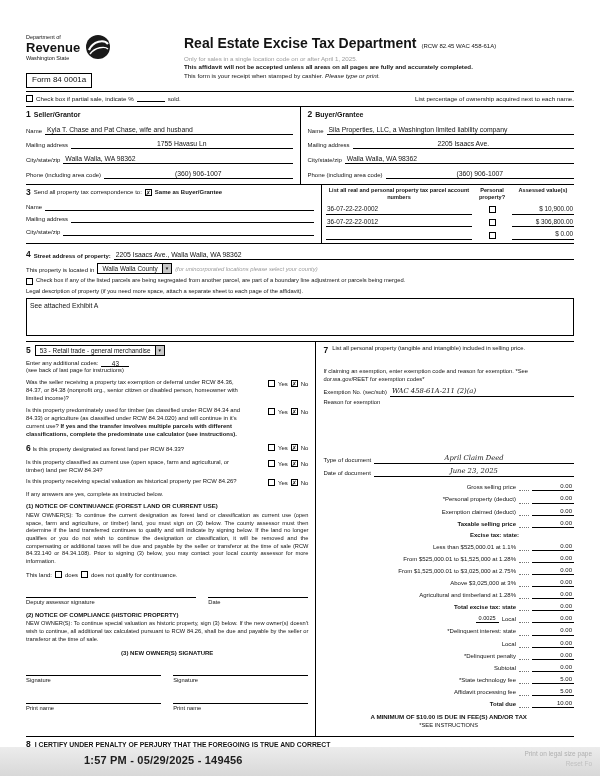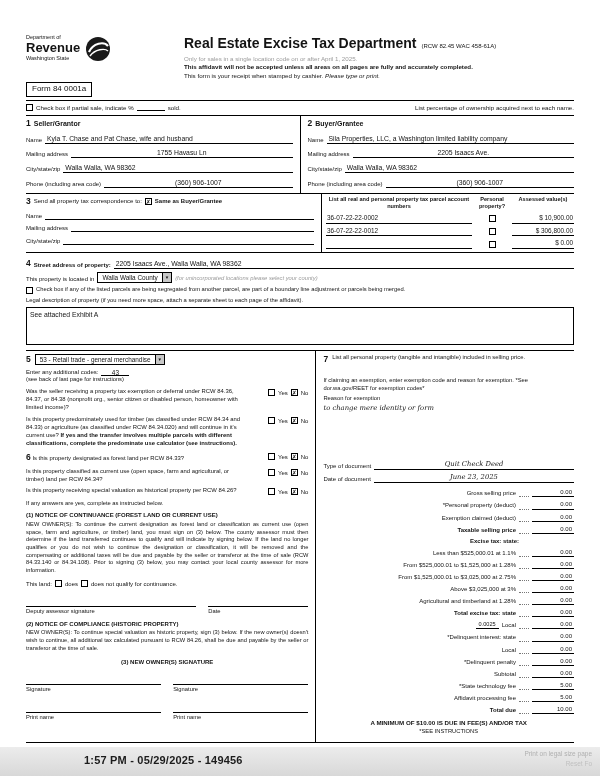--- a/index.html
+++ b/index.html
@@ -2,24 +2,24 @@
 <html><head>
 <meta charset="utf-8">
 <style>
 *{box-sizing:border-box;margin:0;padding:0}
 html,body{width:600px;height:776px}
 body{background:#fff;font-family:"Liberation Sans",sans-serif;color:#141414;position:relative;overflow:hidden}
 .b{font-weight:bold}
 .doc{position:absolute;left:26px;top:34px;width:548px;font-size:6px;line-height:1.35}
 .header{display:flex;gap:10px;border-bottom:1.5px solid #000;padding-bottom:3px}
 .logo-col{flex:0 0 148px}
-.logo-row{display:flex;align-items:flex-end;gap:5px}
+.logo-row{display:flex;align-items:flex-start;gap:5px}
 .dept1,.dept3{font-size:5.5px}
 .dept2{font-size:13px;font-weight:bold;line-height:1.05}
-.form-number{display:inline-block;border:1px solid #000;padding:1px 5px;margin-top:20px;font-size:8px}
+.form-number{display:inline-block;border:1px solid #000;padding:1px 5px;margin-top:11px;font-size:8px}
 .title-col{flex:1}
 .title-row{display:flex;align-items:baseline;gap:5px}
 .title{font-size:14px;font-weight:bold;white-space:nowrap}
 .rcw{font-size:6px}
 .notice1{color:#9a9a9a;font-size:6.2px;margin-top:2px}
 .notice2{font-weight:bold;font-size:6.2px}
 .notice3{font-size:6.2px}
 .cb{display:inline-block;flex:0 0 auto;width:7px;height:7px;border:1px solid #000;font-size:6px;line-height:6px;text-align:center;vertical-align:-1px;overflow:hidden;background:#fff}
 .blank{display:inline-block;border-bottom:1px solid #000;height:7px}
 .w28{width:28px}
@@ -367,26 +367,29 @@
       </div>
     </div>
 
     <div class="mc-right">
       <div class="s7head">
         <span class="secnum">7</span>
         <span class="qtext">List all personal property (tangible and intangible) included in selling price.</span>
       </div>
       <div class="spacer12"></div>
       <div class="tinytext">If claiming an exemption, enter exemption code and reason for exemption. *See dor.wa.gov/REET for exemption codes*</div>
+      <div class="line">
+        <span class="tinytext">Exemption No. (sec/sub)</span>
+        <span class="fill hw">WAC 458-61A-211 (2)(a)</span>
+      </div>
       <div class="tinytext mt2">Reason for exemption</div>
-      <div class="hw" style="font-size:6.8px;margin-top:1px">to change mere identity or form</div>
       <div class="spacer40"></div>
       <div class="line">
         <span>Type of document</span>
-        <span class="fill hw center">Quit Check Deed</span>
+        <span class="fill hw center">April Claim Deed</span>
       </div>
       <div class="line">
         <span>Date of document</span>
         <span class="fill hw center">June 23, 2025</span>
       </div>
 
       <div class="fin">
         <div class="fin-row">
             <span class="fin-label">Gross selling price</span>
             <span class="fin-leader"></span>

